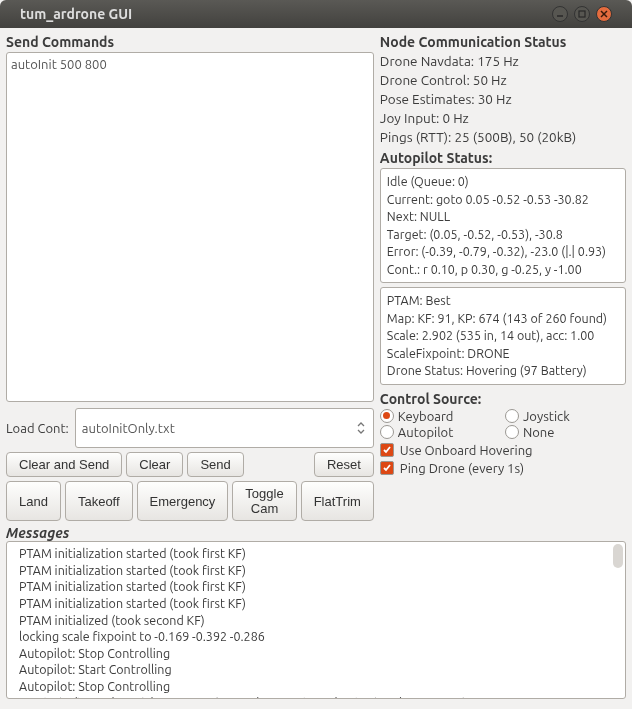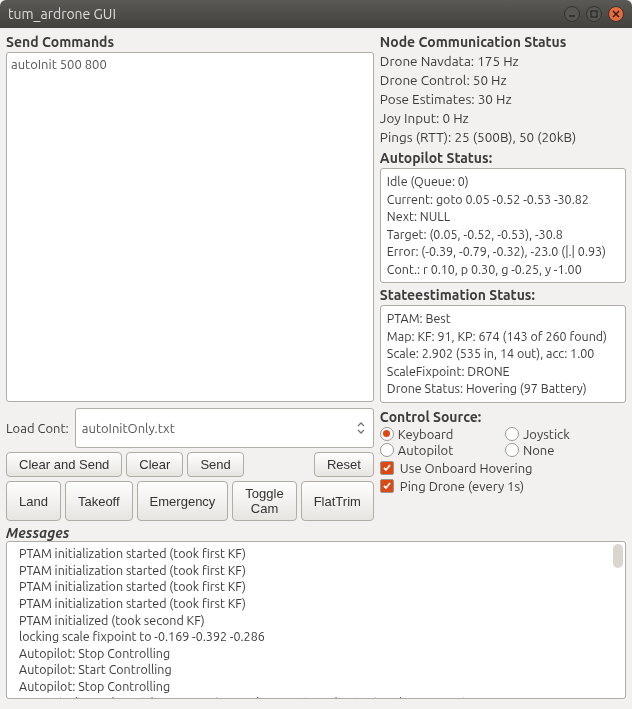--- a/index.html
+++ b/index.html
@@ -10,23 +10,23 @@
     color: #3c3c3c;
     width: 632px;
     height: 709px;
     overflow: hidden;
   }
   .titlebar {
     height: 28px;
     background: linear-gradient(#5a5955, #42413e);
     display: flex;
     align-items: center;
-    padding: 0 8px;
+    padding: 0 20px;
     color: #ddd;
-    font-weight: normal;
+    font-weight: bold;
     border-radius: 6px 6px 0 0;
     position: relative;
   }
   .titlebar-title { flex: 1; font-size: 14px; }
   .win-btns { display: flex; gap: 6px; }
   .win-btn {
     width: 16px; height: 16px; border-radius: 50%;
     background: #575651; border: 1px solid #333;
     display:flex;align-items:center;justify-content:center;
     color:#2b2b2b;font-size:10px;line-height:1;
@@ -175,21 +175,20 @@
       <div class="section-label">Autopilot Status:</div>
       <div class="status-box">
         <div>Idle (Queue: 0)</div>
         <div>Current: goto 0.05 -0.52 -0.53 -30.82</div>
         <div>Next: NULL</div>
         <div>Target: (0.05,  -0.52,  -0.53), -30.8</div>
         <div>Error: (-0.39,  -0.79,  -0.32), -23.0 (|.| 0.93)</div>
         <div>Cont.: r 0.10, p 0.30, g -0.25, y -1.00</div>
       </div>
 
-      <div class="section-label">Stateestimation Status:</div>
       <div class="status-box">
         <div>PTAM: Best</div>
         <div>Map: KF: 91, KP: 674 (143 of 260 found)</div>
         <div>Scale: 2.902 (535 in, 14 out), acc: 1.00</div>
         <div>ScaleFixpoint: DRONE</div>
         <div>Drone Status: Hovering (97 Battery)</div>
       </div>
 
       <div class="control-source">
         <div class="section-label">Control Source:</div>

